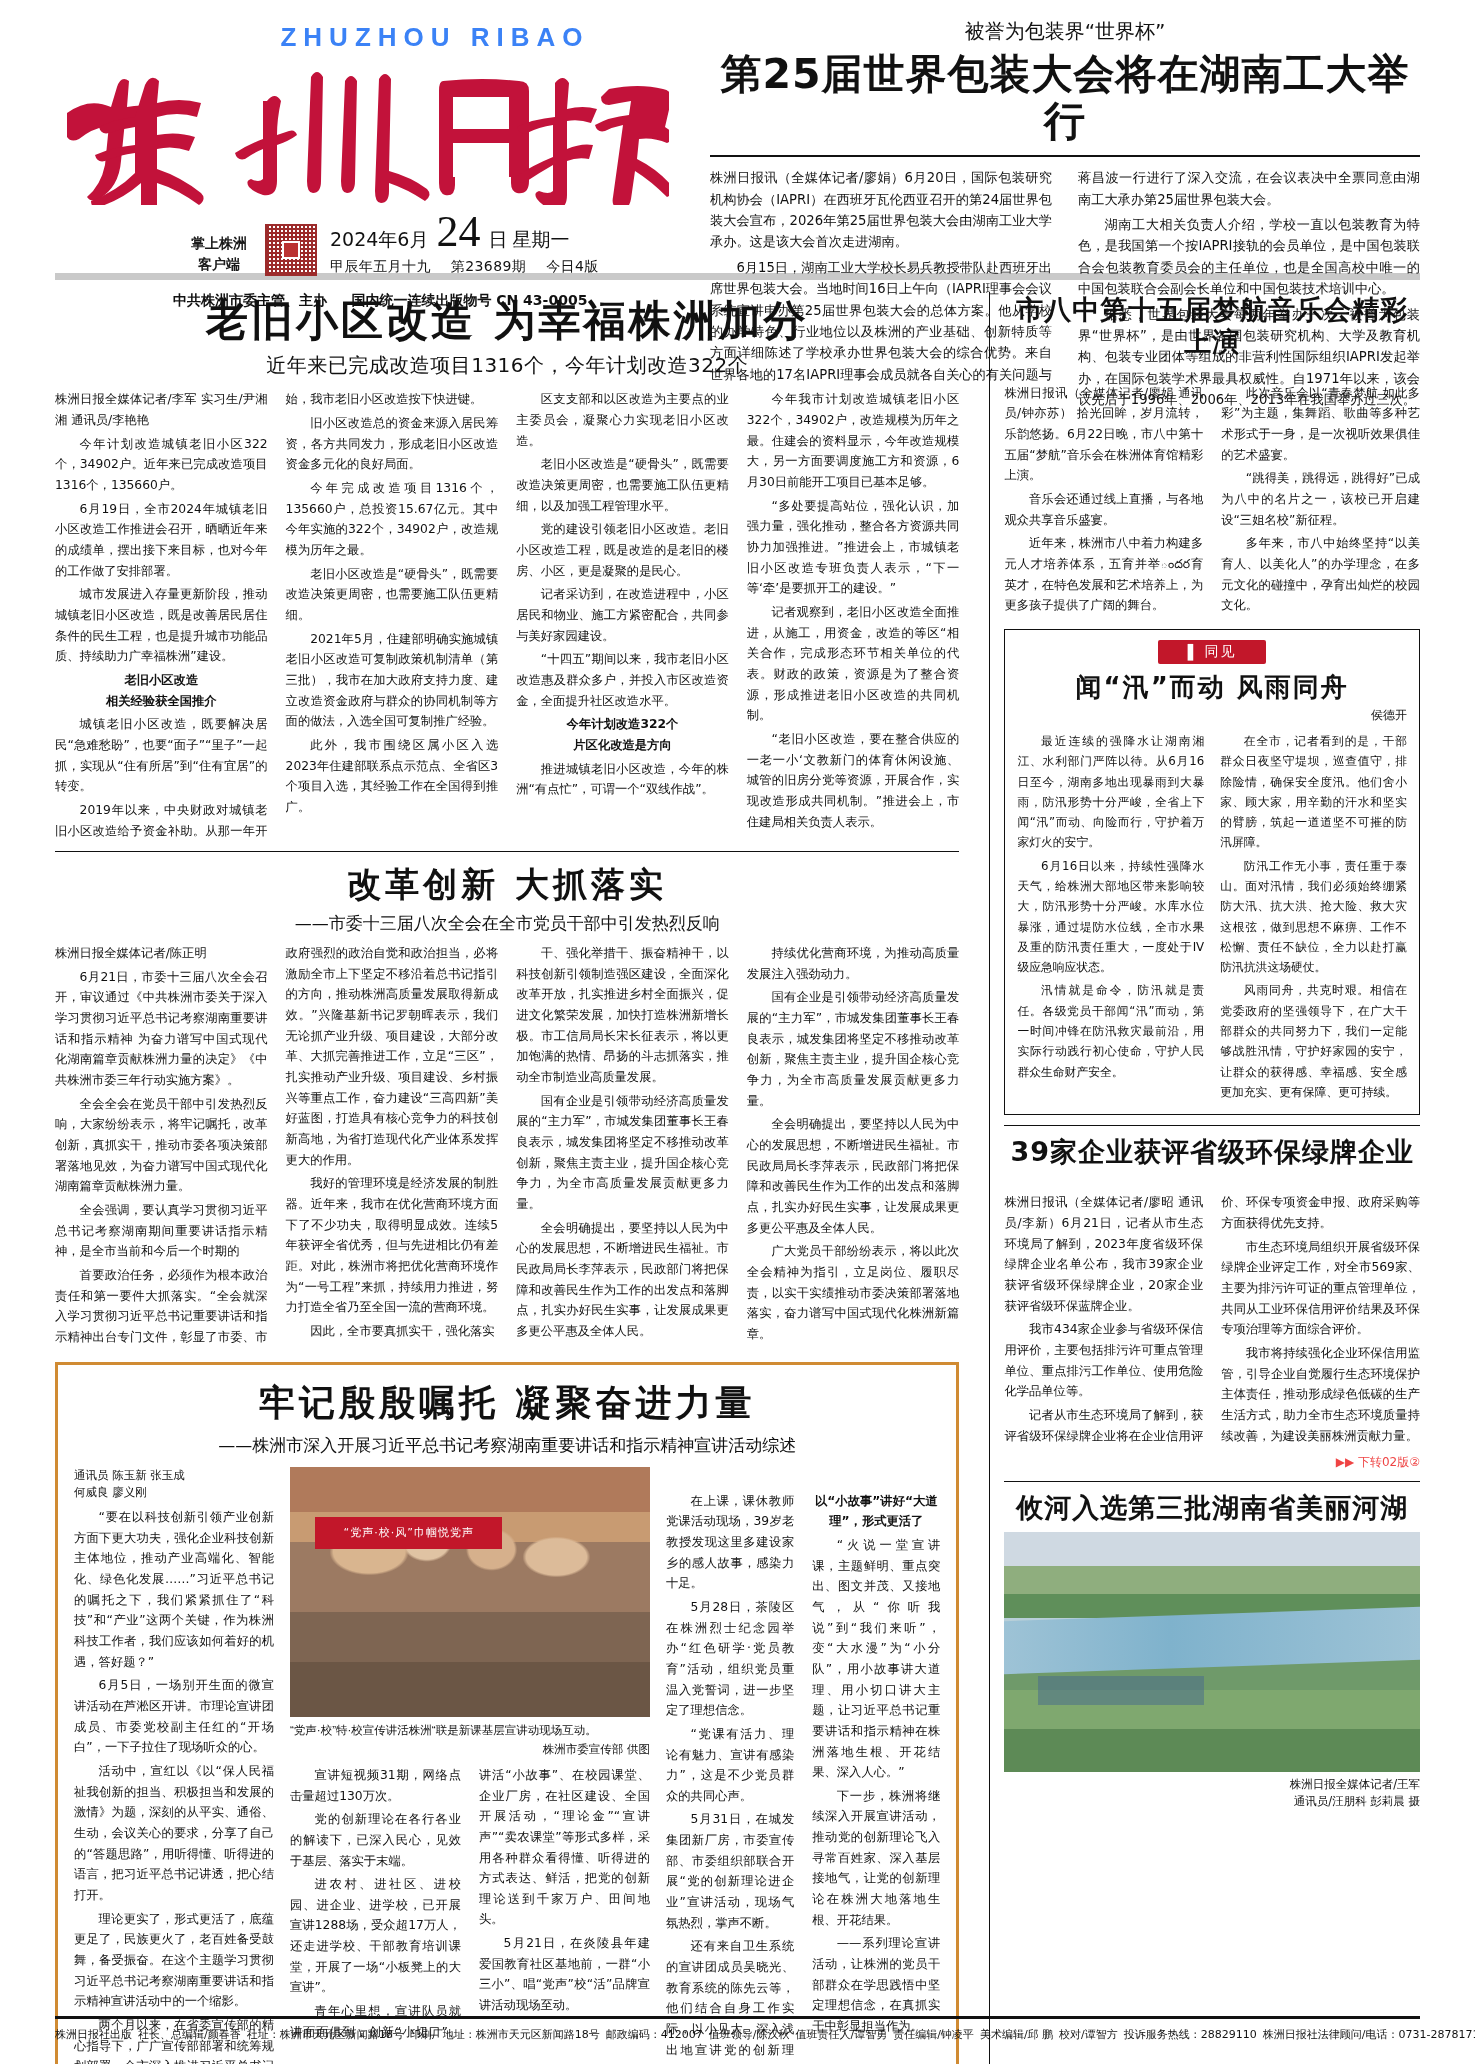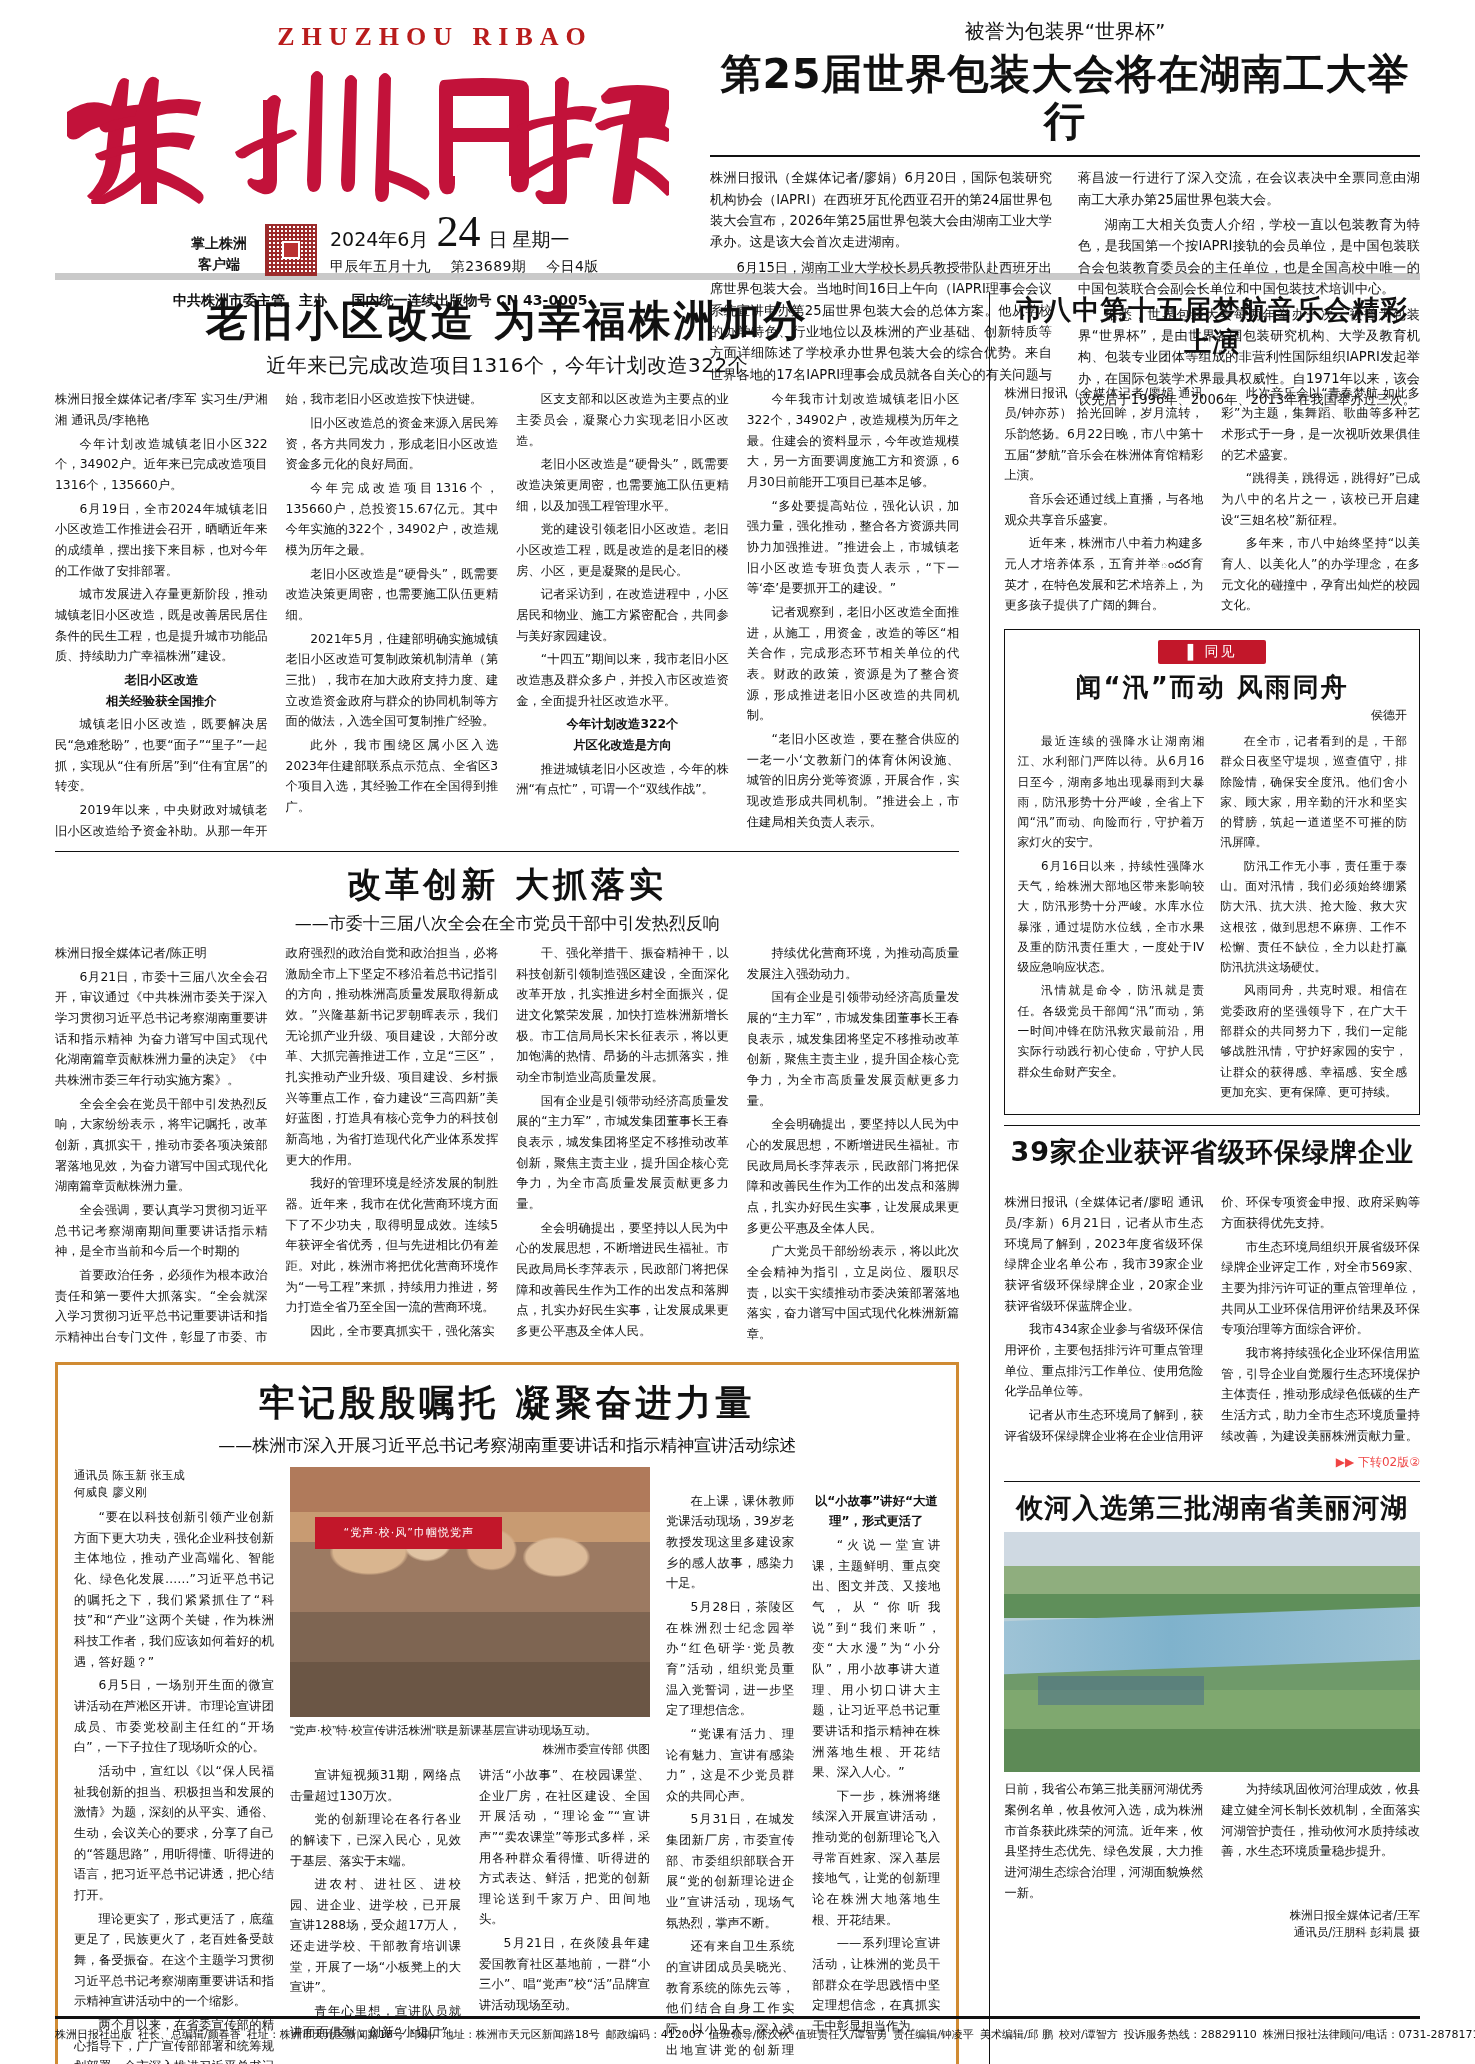--- a/index.html
+++ b/index.html
@@ -9,21 +9,21 @@
     color:#111;
     position:relative;
     overflow:hidden;
   }
   .page{width:1475px;height:2064px;position:relative;box-sizing:border-box;padding:0 55px;}
 
   
   .masthead{position:relative;height:268px;}
   .mh-left{position:absolute;left:0;top:0;width:640px;}
   .pinyin{
-    color:#b91c1c;font-family:Liberation Serif, serif;
+    color:#3b82f6;font-family:Liberation Sans, sans-serif;
     font-size:26px;letter-spacing:7px;font-weight:600;
     text-align:center;width:540px;margin-left:110px;padding-top:22px;
   }
   .logo-cn{
     width:620px;height:150px;margin-top:2px;margin-left:-6px;
     display:block;
   }
   .mh-info{
     position:absolute;left:122px;top:212px;width:560px;
     display:flex;align-items:flex-end;font-size:13px;
@@ -405,24 +405,20 @@
         <div class="jump-wrap">
           <span class="jump">▶▶ 下转02版②</span>
         </div>
       </div>
 
       <div class="hr-thin"></div>
 
       <div>
         <div class="h-right">攸河入选第三批湖南省美丽河湖</div>
         <div class="rphoto"></div>
-        <div class="cols2" style="margin-top:7px">
-          <p class="noind">日前，我省公布第三批美丽河湖优秀案例名单，攸县攸河入选，成为株洲市首条获此殊荣的河流。近年来，攸县坚持生态优先、绿色发展，大力推进河湖生态综合治理，河湖面貌焕然一新。</p>
-          <p>为持续巩固攸河治理成效，攸县建立健全河长制长效机制，全面落实河湖管护责任，推动攸河水质持续改善，水生态环境质量稳步提升。</p>
-        </div>
         <div class="rphoto-cred" style="white-space:pre-line">株洲日报全媒体记者/王军
 通讯员/汪朋科  彭莉晨  摄</div>
       </div>
 
     </div>
   </div>
 
   <div class="footer">
     <div class="footer-rule"></div>
     <div class="footer-text">

